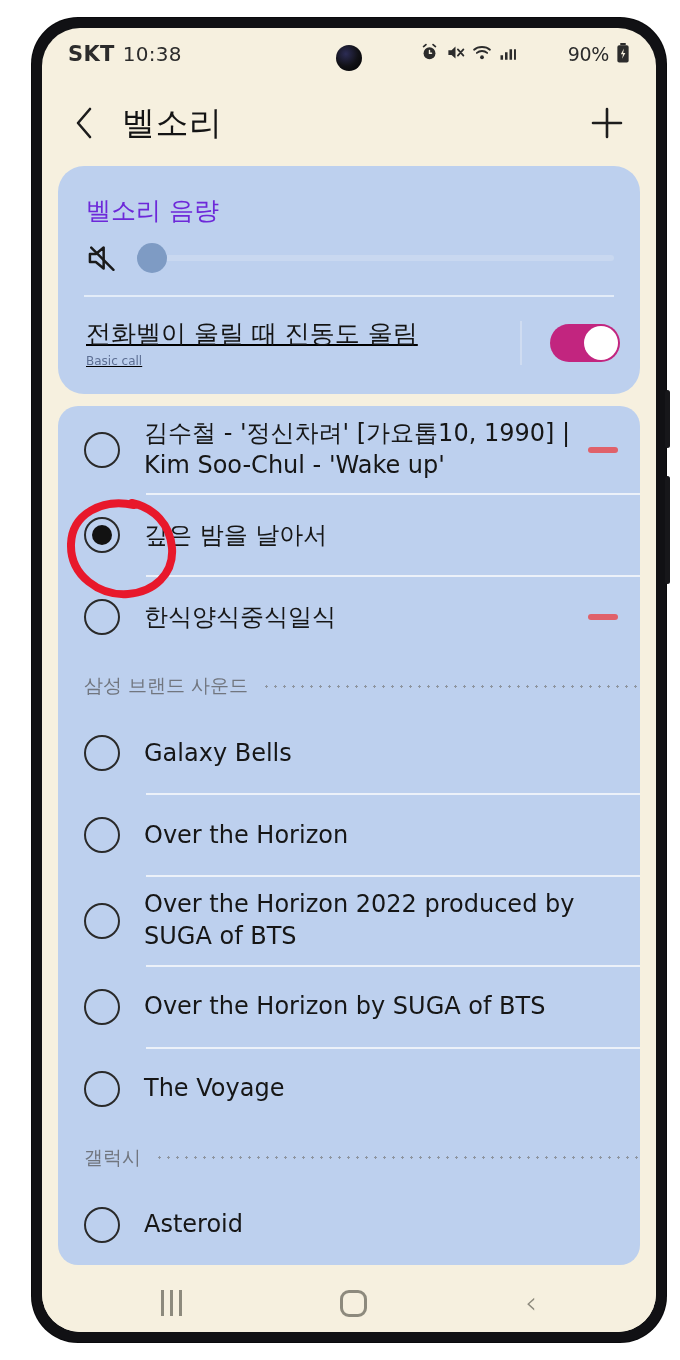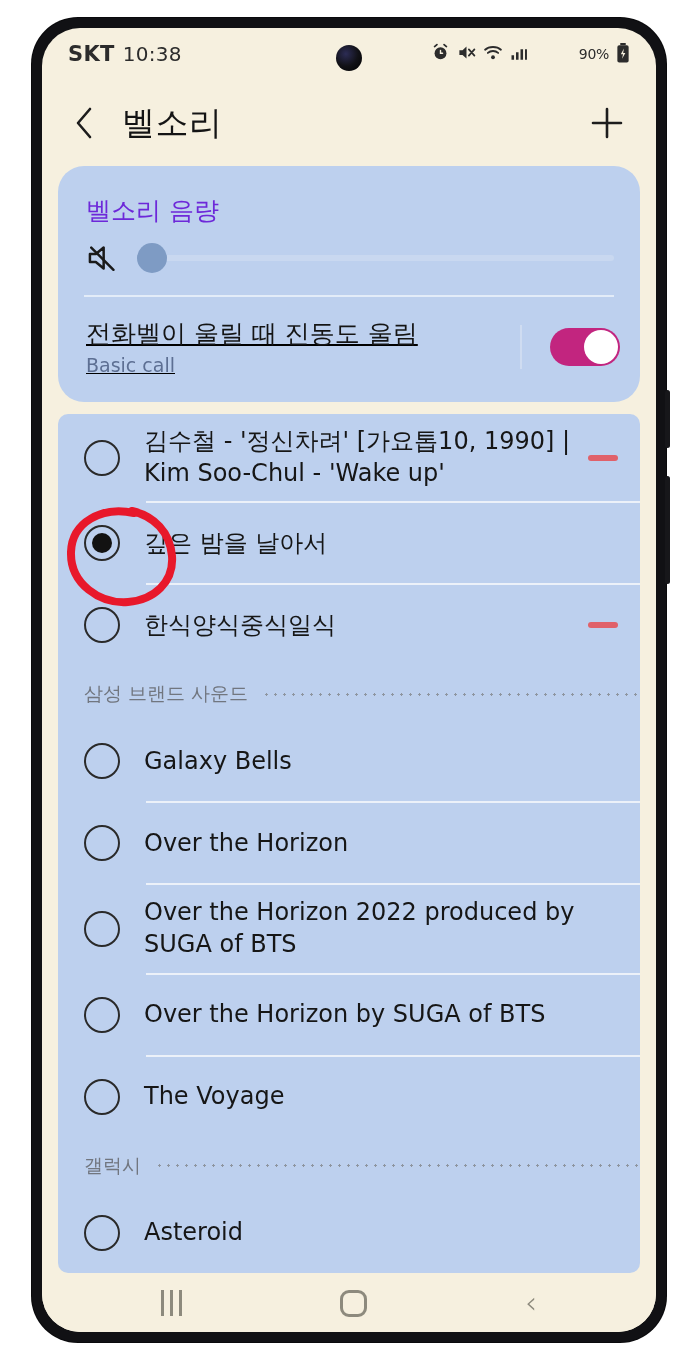--- a/index.html
+++ b/index.html
@@ -62,21 +62,21 @@
   }
   #status-carrier { font-weight: 600; }
   #status-time { font-size: 20px; }
   #status-right {
     display: flex;
     align-items: center;
     gap: 7px;
     font-size: 19px;
   }
   #status-right .si { line-height: 1; display: inline-block; }
-  #battery-pct { font-size: 14px; letter-spacing: -.3px; margin-left: 44px; }
+  #battery-pct { font-size: 19px; letter-spacing: -.3px; margin-left: 44px; }
   #camera-punch {
     position: absolute;
     left: 50%;
     top: 17px;
     margin-left: -13px;
     width: 26px;
     height: 26px;
     border-radius: 50%;
     background: radial-gradient(circle at 38% 34%, #2c2c55 0%, #111116 52%, #000 100%);
   }
@@ -166,21 +166,21 @@
   
   #vibrate-row {
     display: flex;
     align-items: center;
     padding: 20px 20px 24px 28px;
     gap: 12px;
     text-decoration: underline;
   }
   #vibrate-texts { flex: 1; }
   #vibrate-title { font-size: 25px; color: #141414; }
-  #vibrate-sub { font-size: 19px; color: #5d6f93; margin-top: 4px; }
+  #vibrate-sub { font-size: 12px; color: #5d6f93; margin-top: 4px; }
   #toggle-sep {
     width: 2px; height: 44px;
     background: #cfdcf1;
     margin-right: 16px;
   }
   #vibrate-toggle {
     position: relative;
     width: 70px; height: 38px;
     border-radius: 19px;
     background: #c2257f;
@@ -190,21 +190,21 @@
     position: absolute;
     top: 2px; right: 2px;
     width: 34px; height: 34px;
     border-radius: 50%;
     background: #ffffff;
   }
 
   
   #ringtone-card {
     margin: 0 16px;
-    border-radius: 10px;
+    border-radius: 20px;
     background: #bdd0ee;
     overflow: hidden;
     position: relative;
   }
   .tone-item {
     display: flex;
     align-items: center;
     padding: 0 22px 0 26px;
     min-height: 80px;
   }

